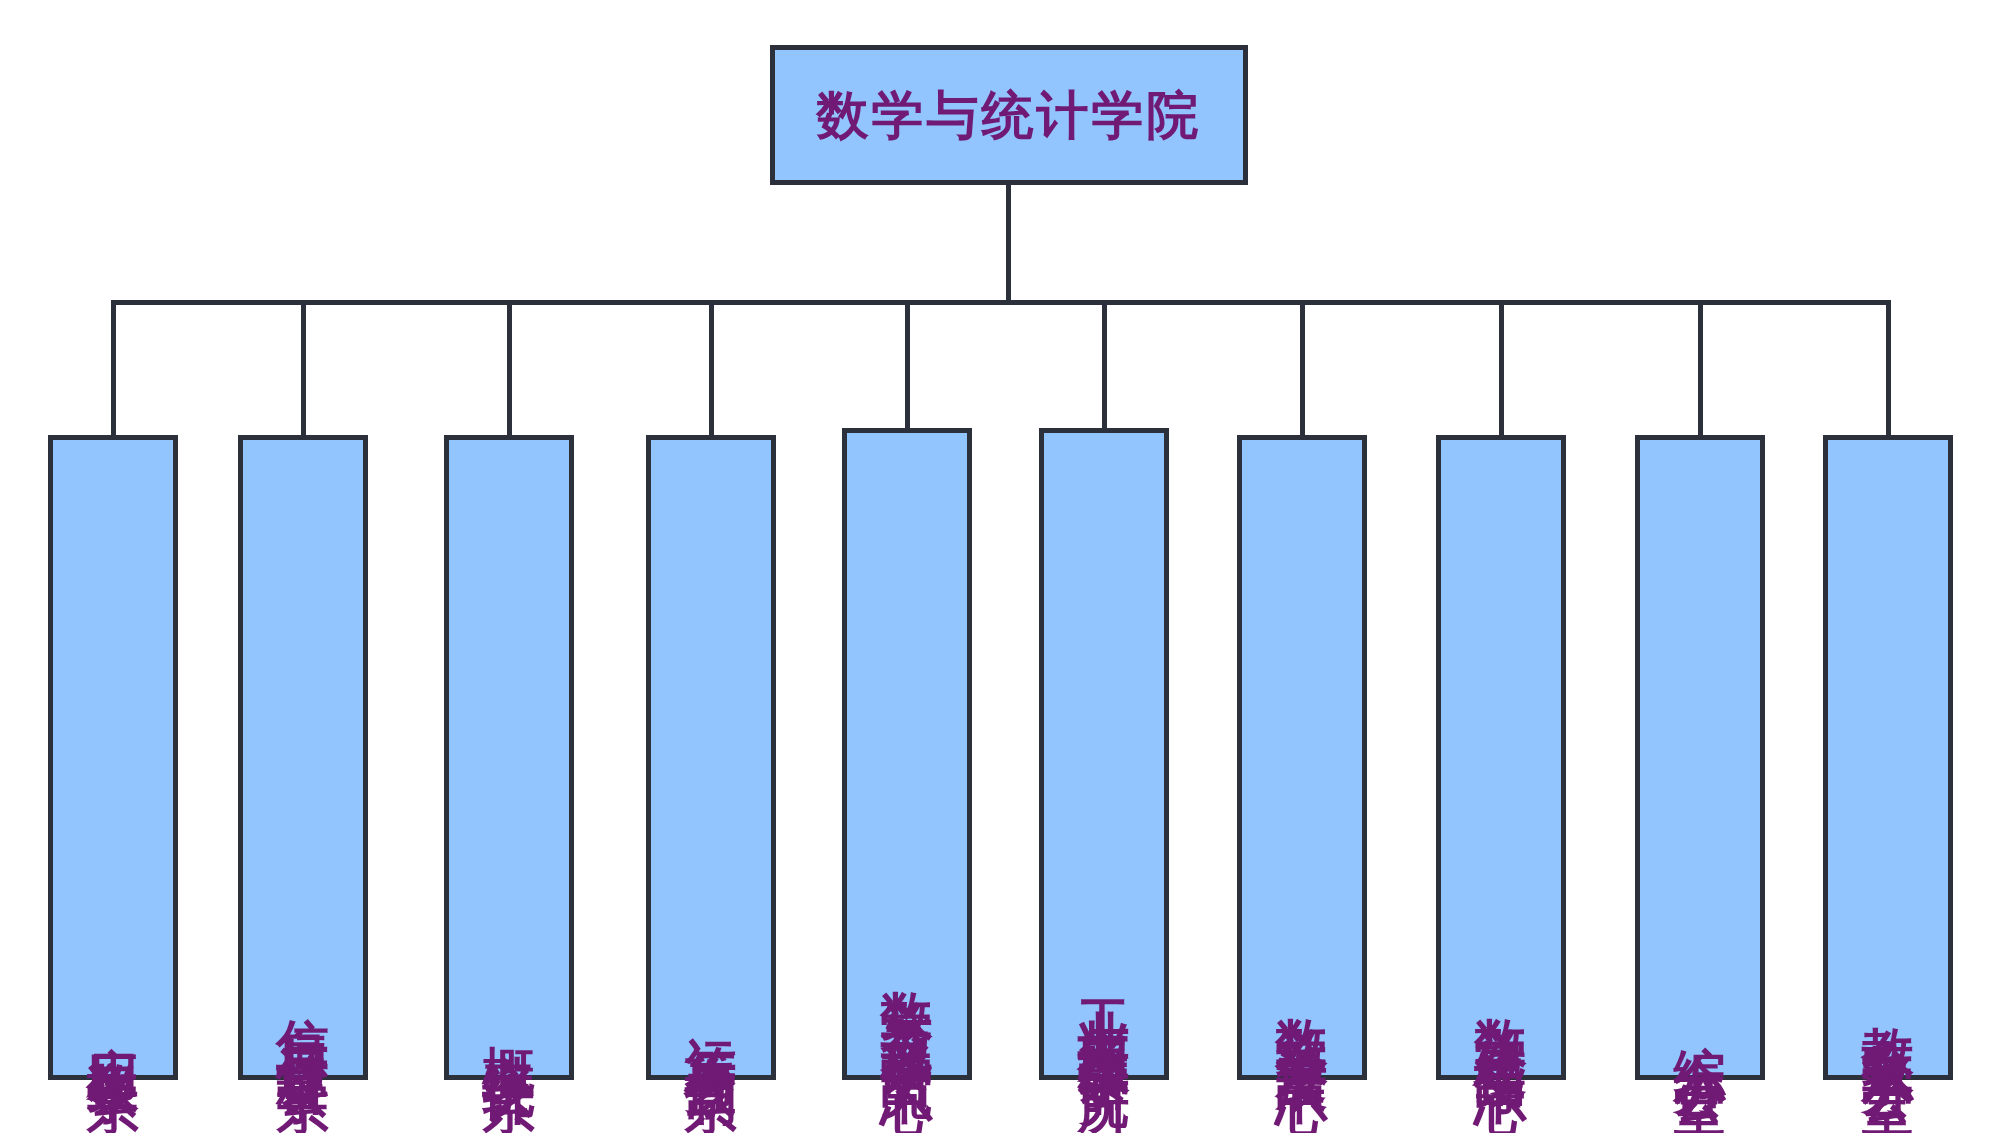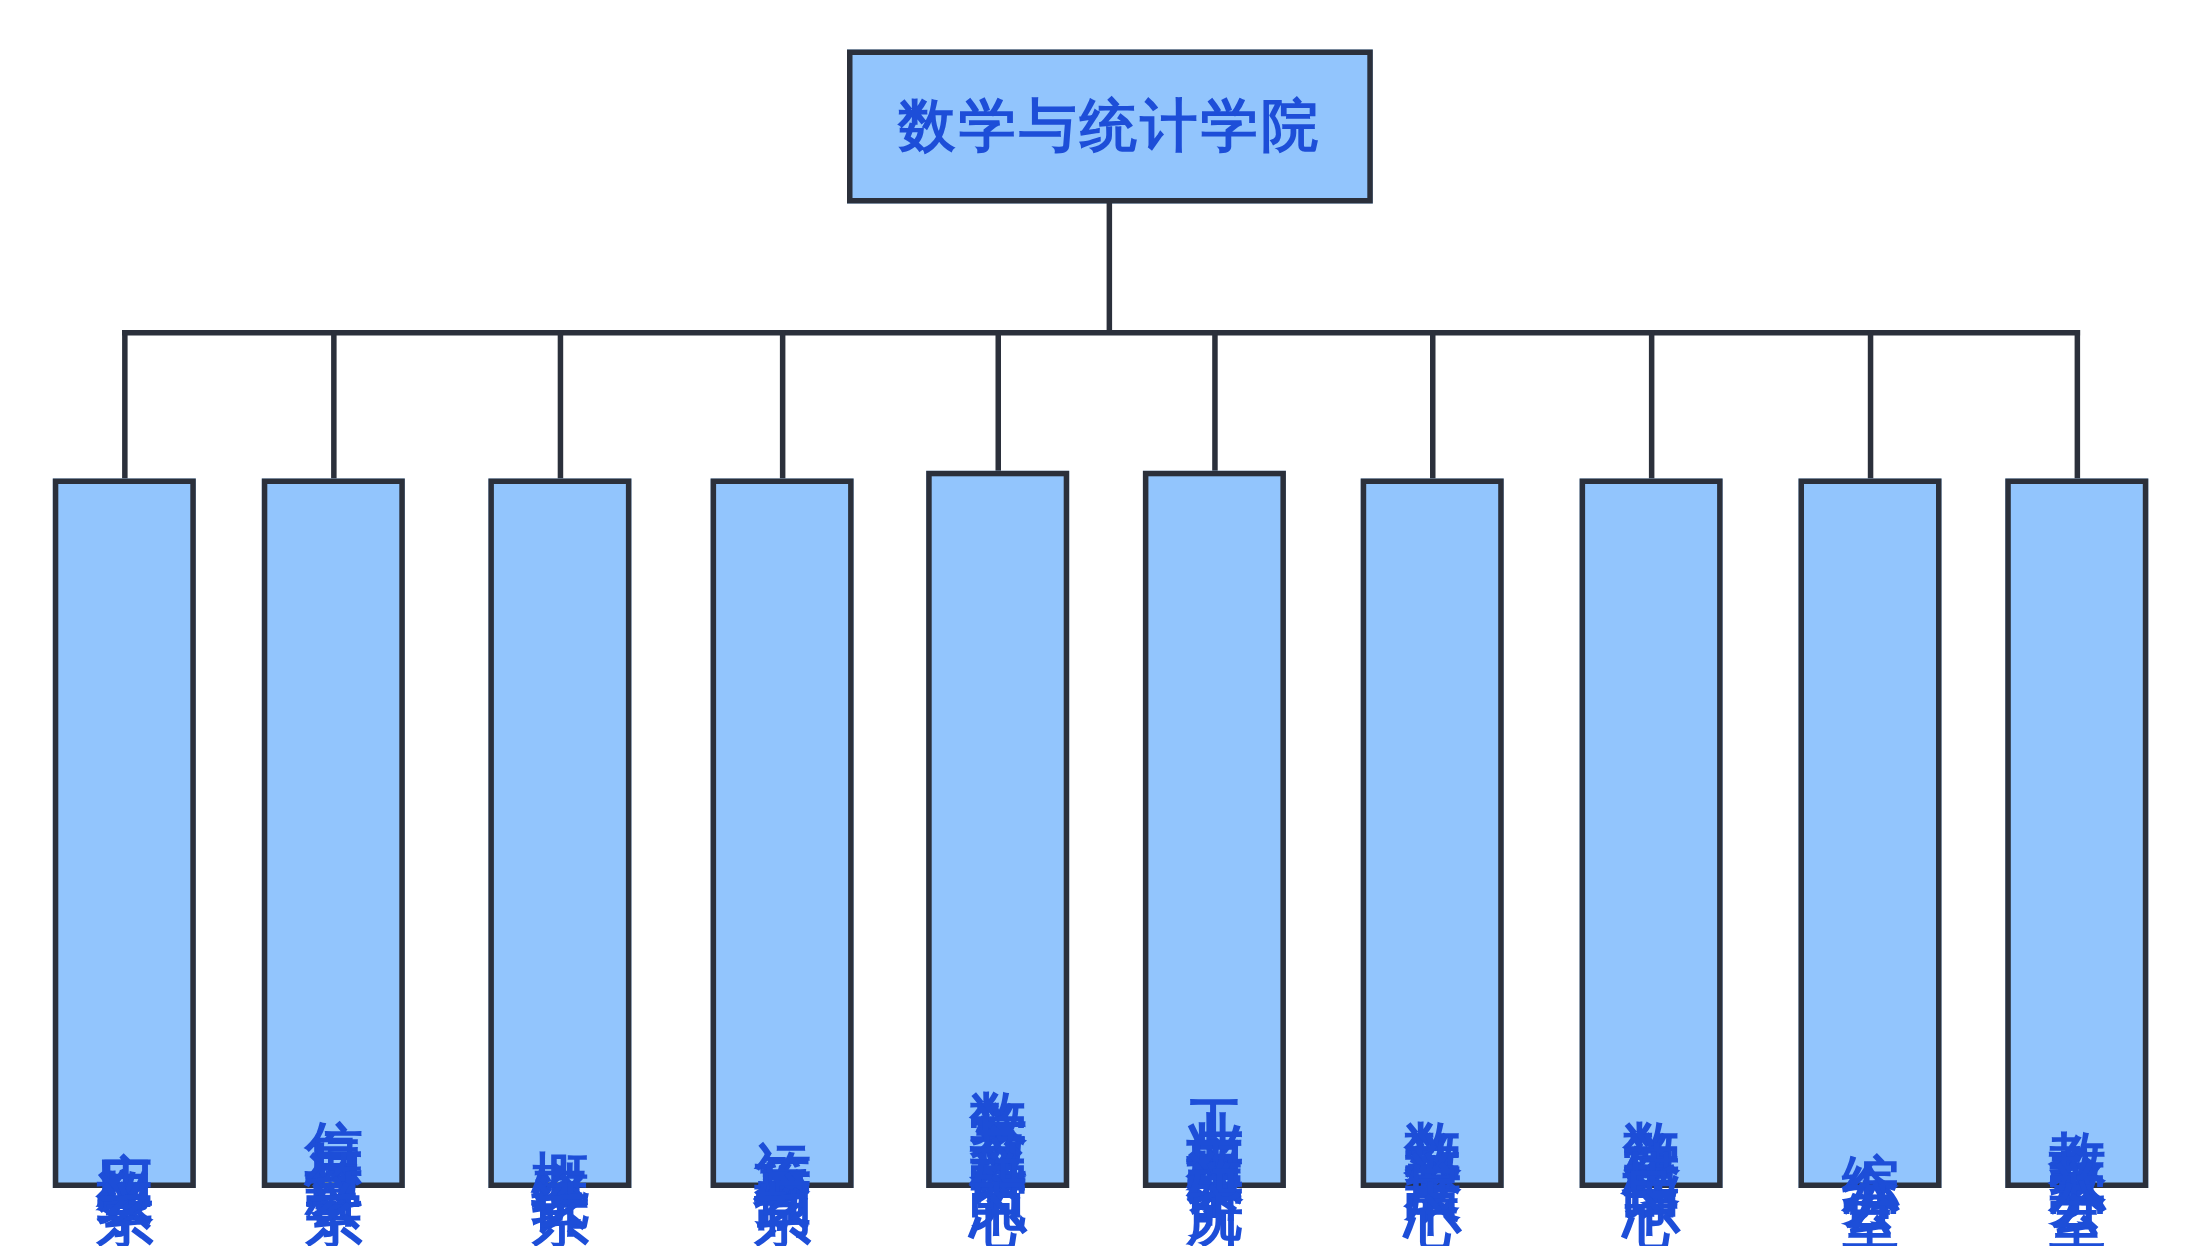--- a/index.html
+++ b/index.html
@@ -22,21 +22,21 @@
 
   
   .node {
     position: absolute;
     box-sizing: border-box;
     background: #92c5fd;
     border: 5px solid #2b303b;
     display: flex;
     align-items: center;
     justify-content: center;
-    color: #1d4ed8;
+    color: #701a75;
   }
 
   
   .node.root {
     font-size: 52px;
     font-weight: bold;
     letter-spacing: 3px;
     line-height: 1;
   }
   .node.root .node-label {

